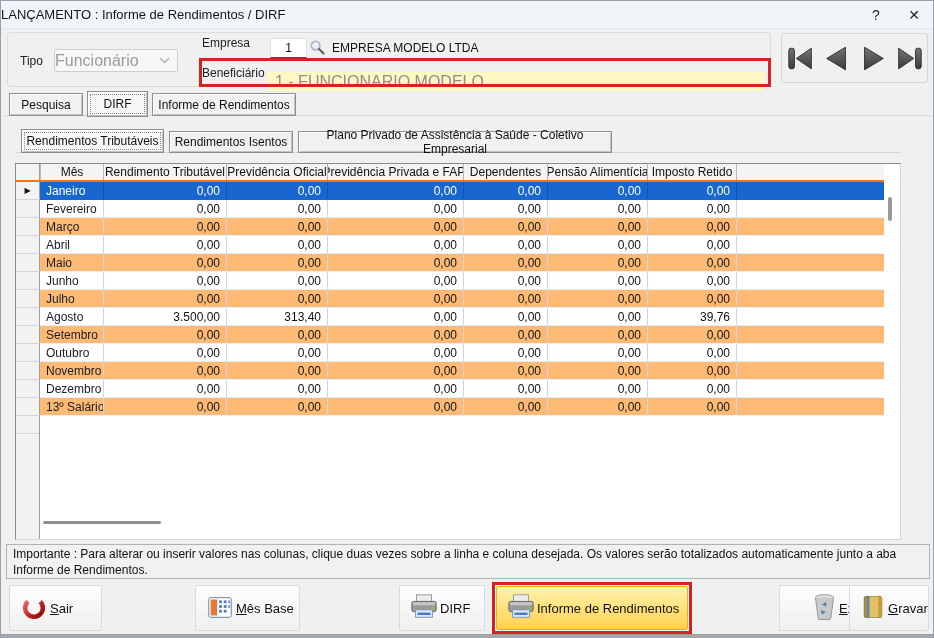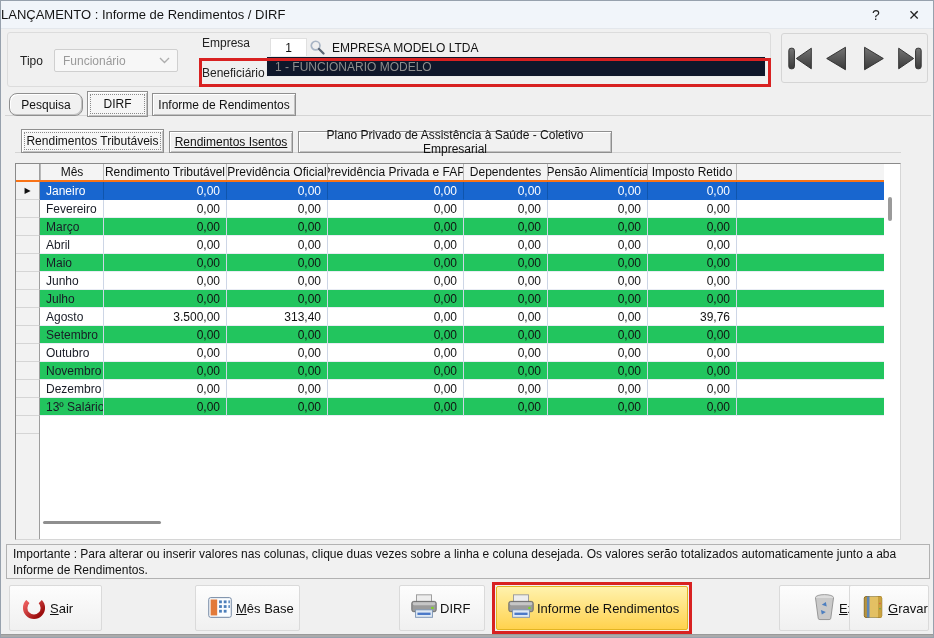--- a/index.html
+++ b/index.html
@@ -8,54 +8,54 @@
 
   
   .titlebar { position:absolute; left:0; top:0; width:100%; height:28px; background:#f1f5fa; border-bottom:1px solid #e3e7ec; display:flex; align-items:center; }
   .title { font-size:13px; color:#151515; }
   .tb-btns { margin-left:auto; display:flex; }
   .tb-btn { width:38px; height:28px; display:flex; align-items:center; justify-content:center; font-size:14px; color:#222; cursor:pointer; }
 
   
   .grp { position:absolute; left:6px; top:31px; width:764px; height:55px; border:1px solid #dcdcdc; border-radius:3px; background:#f0f0f0; }
   .lbl { position:absolute; font-size:12px; color:#222; }
-  .combo { position:absolute; left:46px; top:16px; width:124px; height:23px; background:#f7f7f7; border:1px solid #cfcfcf; border-radius:2px; color:#9a9a9a; font-size:12px; display:flex; align-items:center; padding-left:8px; }
+  .combo { position:absolute; left:46px; top:16px; width:124px; height:23px; background:#f7f7f7; border:1px solid #cfcfcf; border-radius:2px; color:#9a9a9a; font-size:16px; display:flex; align-items:center; padding-left:0; }
   .combo .chev { margin-left:auto; margin-right:7px; color:#b0b0b0; font-size:10px; }
   .fld-code { position:absolute; left:262px; top:5px; width:37px; height:20px; background:#fff; border:1px solid #e0e0e0; border-bottom:1px solid #4a4a4a; font-size:12px; color:#111; display:flex; align-items:center; justify-content:center; }
   .emp-name { position:absolute; left:324px; top:8px; font-size:12px; color:#111; }
-  .fld-benef { position:absolute; left:258px; top:23px; width:500px; height:21px; background:#0f172a; border:1px solid #ececec; font-size:12px; color:#8d8d8d; display:flex; align-items:center; padding-left:8px; }
+  .fld-benef { position:absolute; left:258px; top:38px; width:500px; height:21px; background:#fef9c3; border:1px solid #ececec; font-size:16px; color:#8d8d8d; display:flex; align-items:center; padding-left:8px; }
   .redbox { position:absolute; border:3px solid #d82121; pointer-events:none; }
   .rb-benef { left:191px; top:25px; width:572px; height:29px; }
   .mag { position:absolute; left:301px; top:6px; }
 
   
   .nav { position:absolute; left:780px; top:32px; width:147px; height:50px; border:1px solid #d5d5d5; border-radius:3px; background:#f0f0f0; display:flex; align-items:center; justify-content:center; gap:5px; }
   .nav-btn { width:31px; height:36px; display:flex; align-items:center; justify-content:center; cursor:pointer; }
 
   
   .tabline { position:absolute; left:4px; top:114px; width:926px; height:1px; background:#d4d4d4; }
   .subtabline { position:absolute; left:14px; top:151px; width:886px; height:1px; background:#d4d4d4; }
   .tabbtn { position:absolute; background:#f1f1f1; border:1px solid #8f8f8f; box-shadow:inset 1px 1px 0 #fff, inset -1px -1px 0 #c2c2c2; font-size:12px; color:#111; display:flex; align-items:center; justify-content:center; cursor:pointer; font-family:inherit; }
   .tabbtn.active { background:#f6f6f6; outline:1px dotted #8a8a8a; outline-offset:-4px; }
-  #tab-pesquisa { left:8px;  top:92px; width:74px;  height:23px;border-radius:8px; }
+  #tab-pesquisa { left:8px;  top:92px; width:74px;  height:23px; }
   #tab-dirf     { left:86px; top:90px; width:61px;  height:26px; }
   #tab-informe  { left:151px;top:92px; width:144px; height:23px; }
   #stab-trib    { left:20px; top:128px; width:143px; height:24px; }
-  #stab-isentos { left:168px;top:130px; width:124px; height:22px;text-decoration:underline; }
+  #stab-isentos { left:168px;top:130px; width:124px; height:22px; }
   #stab-plano   { left:297px;top:130px; width:314px; height:22px; }
 
   
   .gridwrap { position:absolute; left:14px; top:162px; width:886px; height:377px; background:#fff; border:1px solid; border-color:#8a8a8a #d6d6d6 #d6d6d6 #8a8a8a; }
   .g-header, .g-row { display:grid; grid-template-columns:24px 63px 123px 101px 136px 84px 100px 89px 1fr; width:868px; font-size:12px; }
   .g-header { height:18px; background:#f4f4f4; border-bottom:2px solid #f97316; color:#111; }
   .g-h { display:flex; align-items:center; justify-content:center; border-left:1px solid #b9b9b9; white-space:nowrap; overflow:hidden; }
   .g-h.g-fill { border-left:1px solid #b9b9b9; }
   .g-sel-h { background:#f4f4f4; border-right:1px solid #9e9e9e; }
   .g-row { height:18px; background:#fff; }
-  .g-row.alt { background:#22c55e; }
+  .g-row.alt { background:#fdba74; }
   .g-row.sel { background:#1866cf; color:#fff; }
   .g-sel { background:#f2f2f2; border-right:1px solid #9e9e9e; border-bottom:1px solid #d5d5d5; display:flex; align-items:center; justify-content:center; font-size:8px; color:#111; }
   .g-c { border-left:1px solid #cdd6e6; border-bottom:1px solid #e9ecf4; display:flex; align-items:center; white-space:nowrap; overflow:hidden; }
   .g-mes { border-left:none; padding-left:6px; color:#181c26; }
   .g-num { justify-content:flex-end; padding-right:6px; color:#111; }
   .g-row.sel .g-c { border-left-color:#0f55ad; border-bottom-color:#1866cf; color:#fff; }
   .sel-strip { position:absolute; left:0; top:252px; bottom:0; width:24px; background:#f2f2f2; border-right:1px solid #9e9e9e; }
   .sel-strip .extra { height:18px; border-bottom:1px solid #d5d5d5; }
   .vthumb { position:absolute; left:872px; top:33px; width:4px; height:24px; background:#9a9a9a; border-radius:2px; cursor:pointer; }
   .hthumb { position:absolute; left:27px; top:357px; width:118px; height:3px; background:#8f8f8f; border-radius:2px; cursor:pointer; }

